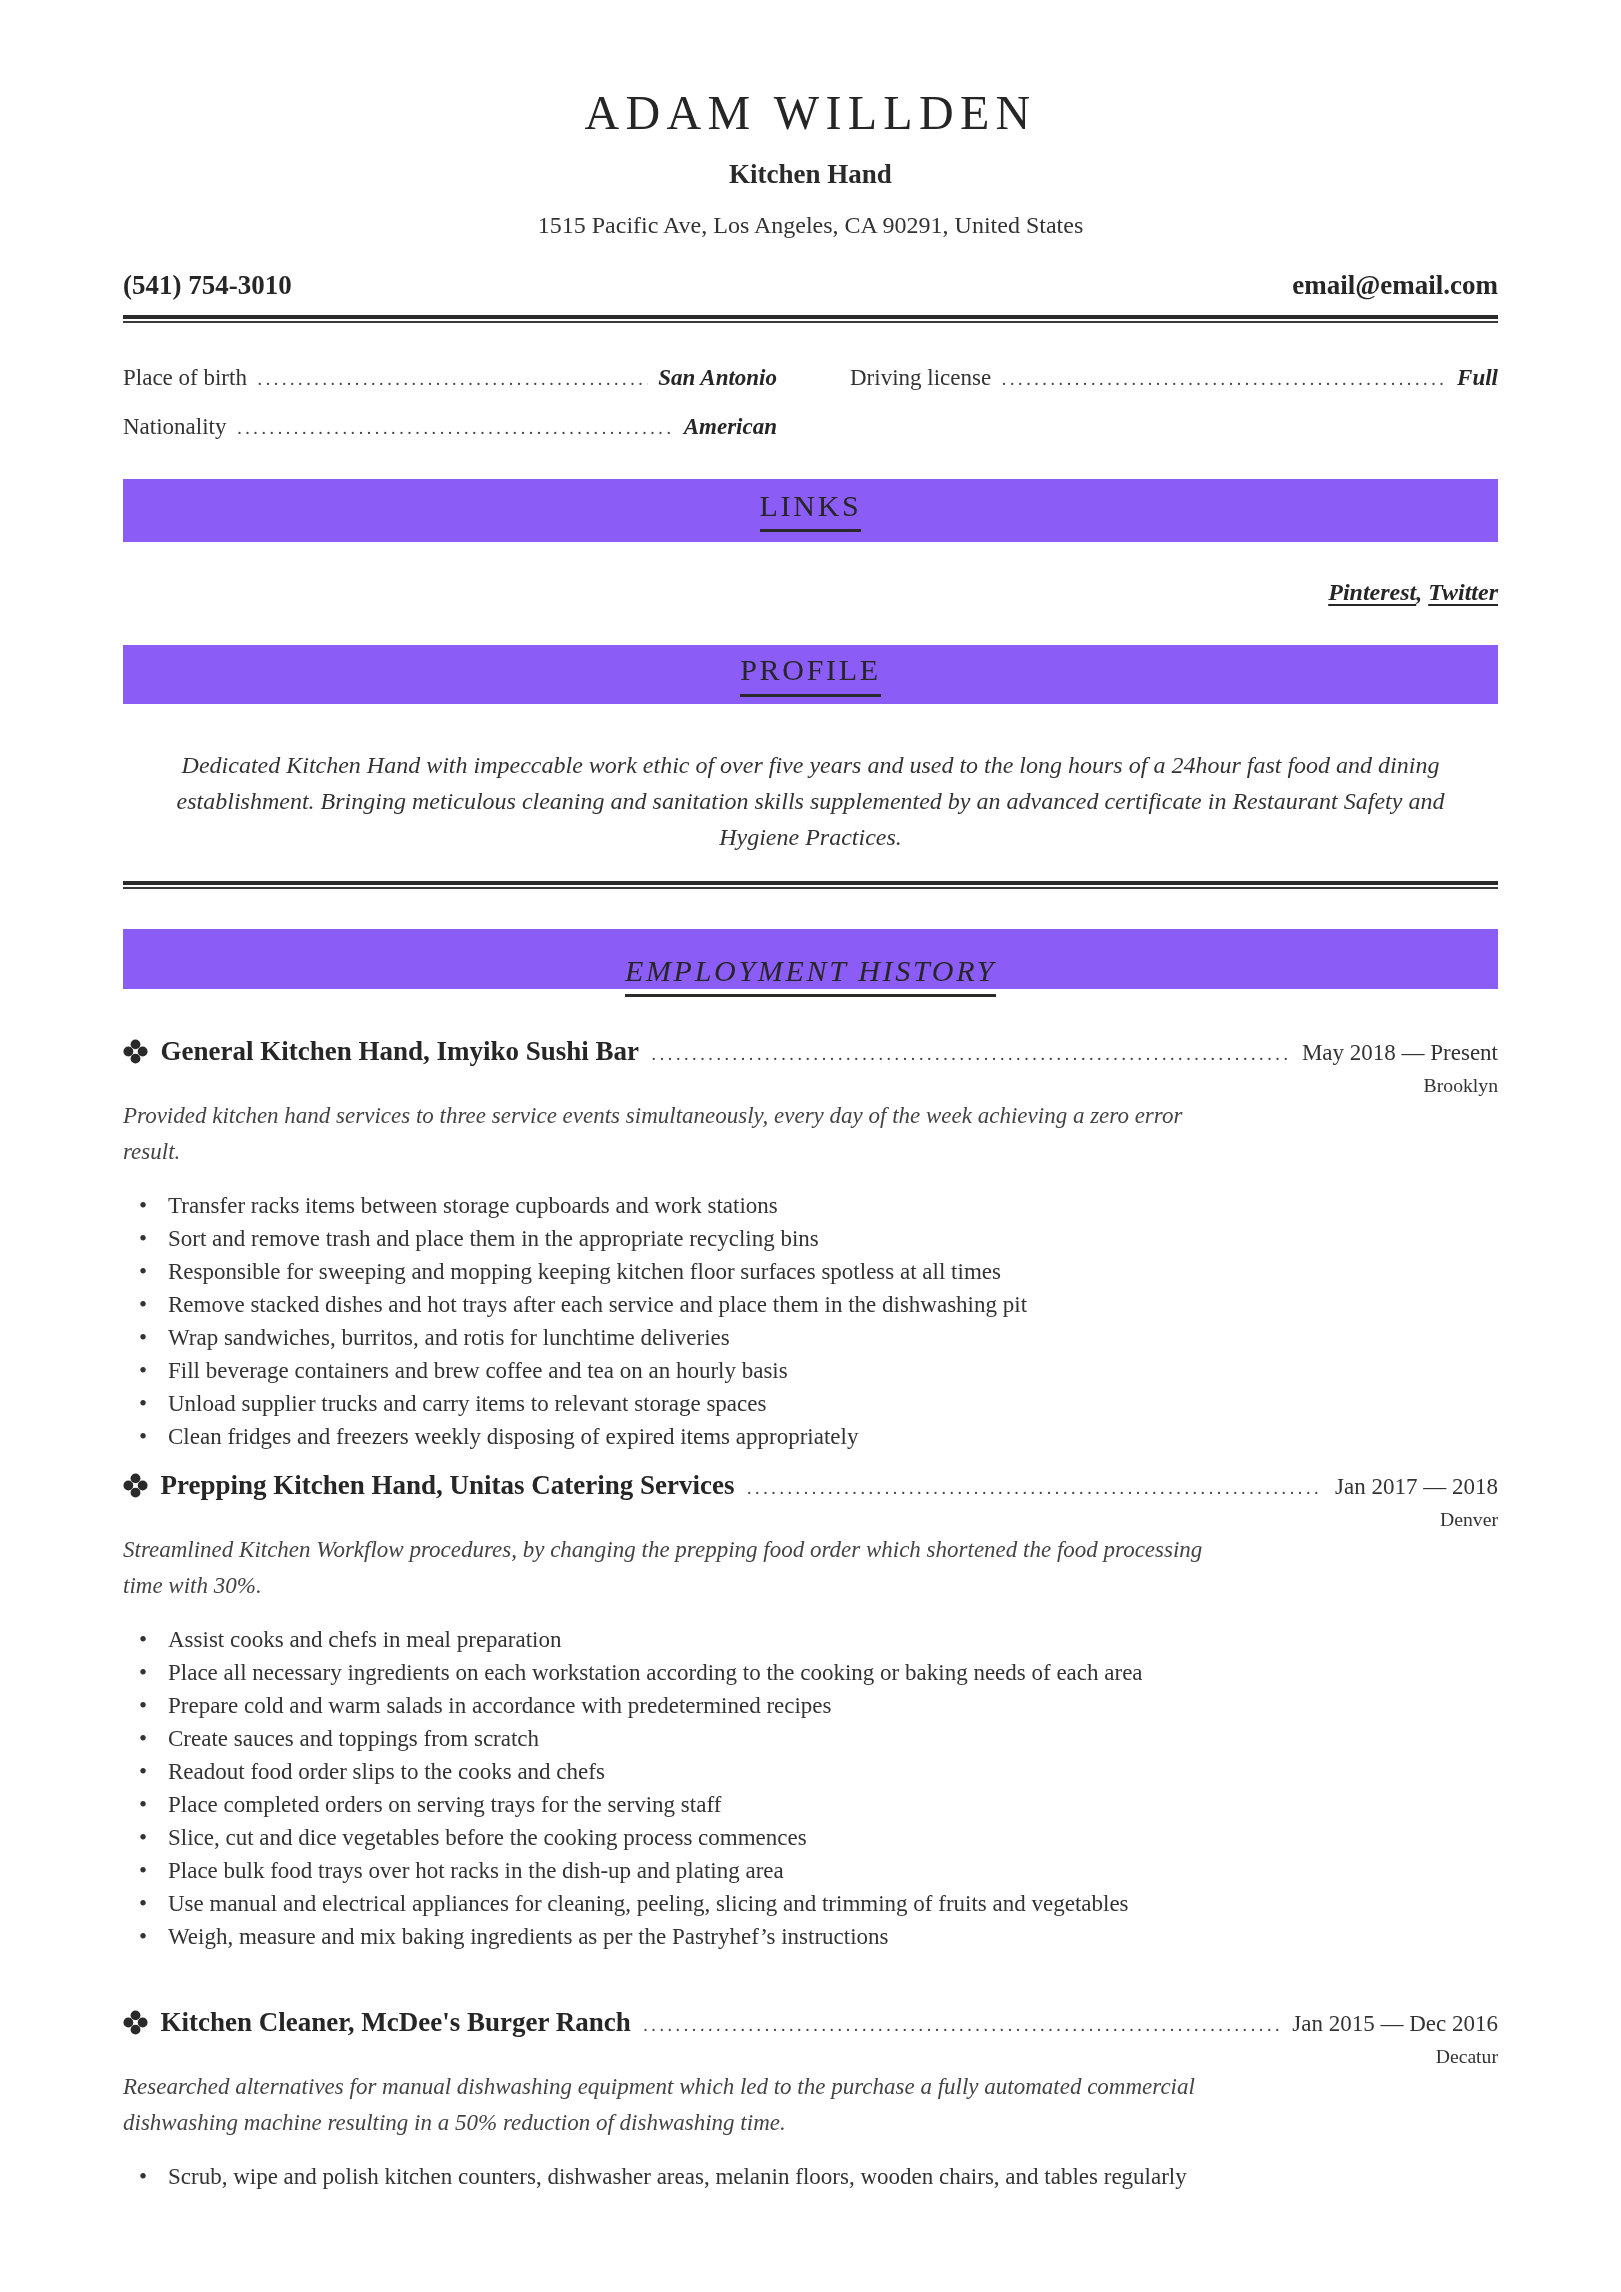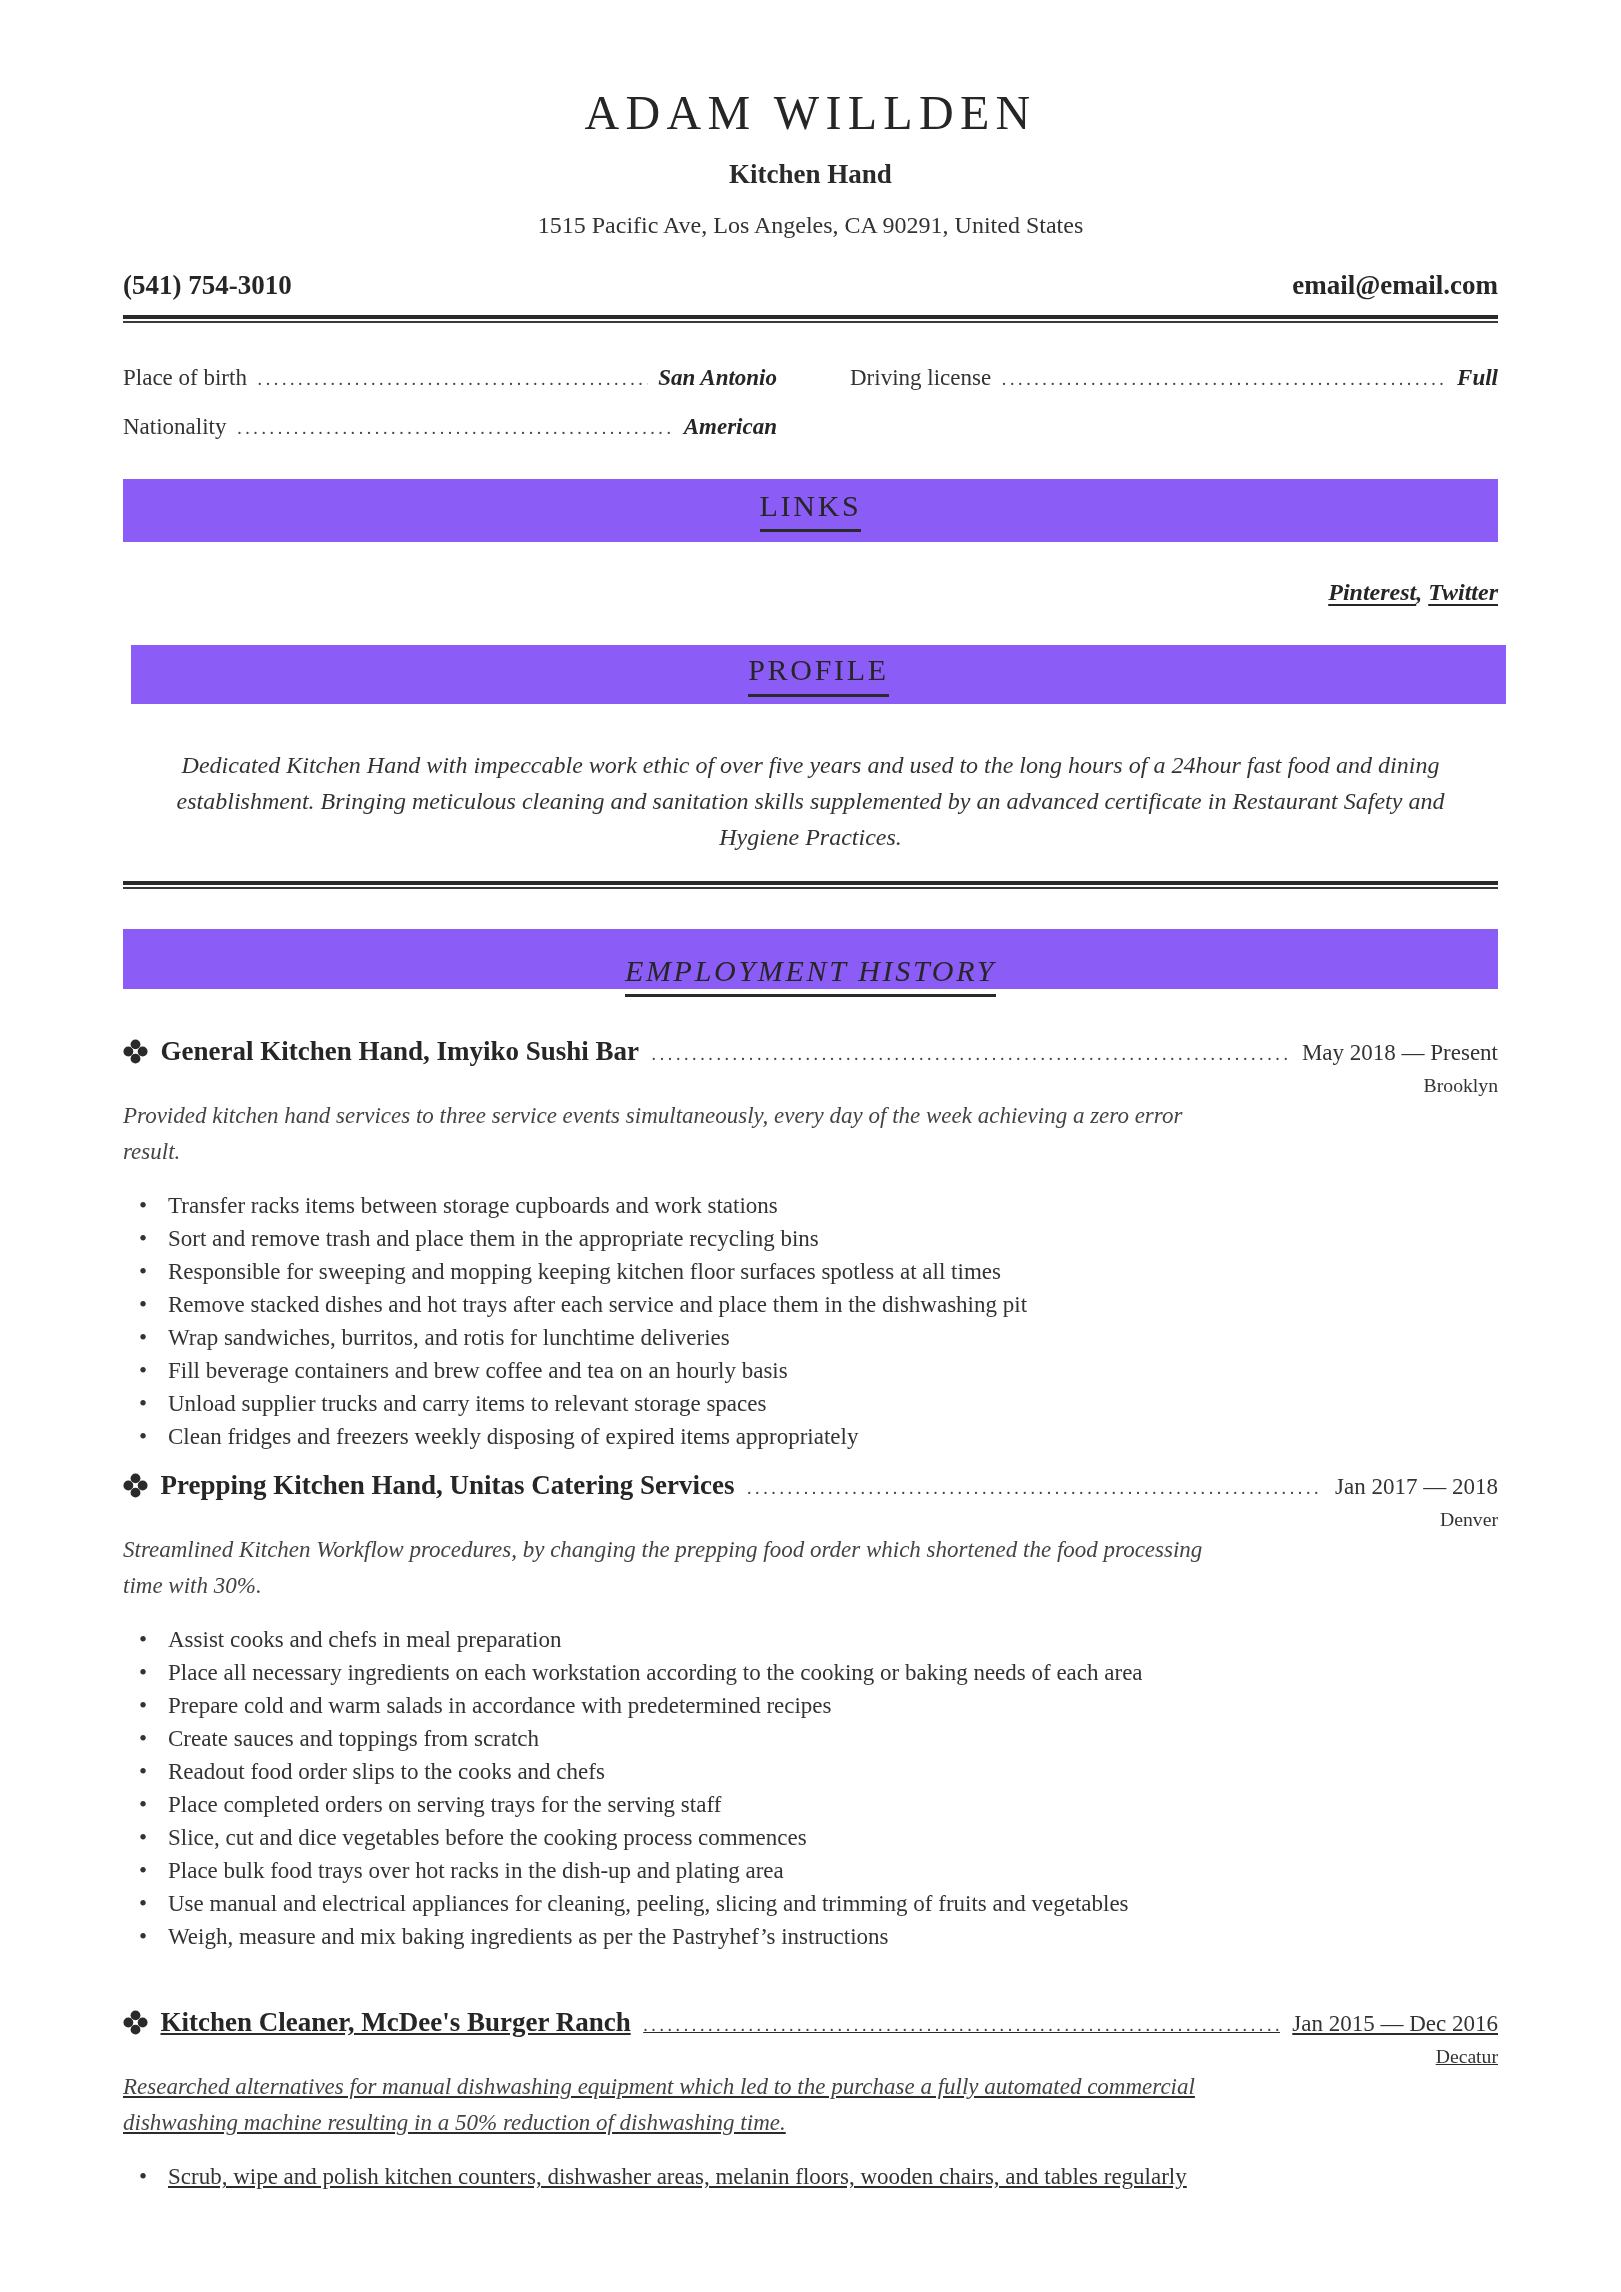--- a/index.html
+++ b/index.html
@@ -83,21 +83,21 @@
   </div>
 
   <div class="banner" style="top:479px; height:63px; padding-top:9px; box-sizing:border-box;">
     <span class="heading">LINKS</span>
   </div>
 
   <div class="links">
     <a>Pinterest</a><span>, </span><a>Twitter</a>
   </div>
 
-  <div class="banner" style="top:645px; height:59px; padding-top:7.2px; box-sizing:border-box;margin-left:8px;">
+  <div class="banner" style="top:645px; height:59px; padding-top:7.2px; box-sizing:border-box;">
     <span class="heading">PROFILE</span>
   </div>
 
   <div class="profile-text">Dedicated Kitchen Hand with impeccable work ethic of over five years and used to the long hours of a 24hour fast food and dining establishment. Bringing meticulous cleaning and sanitation skills supplemented by an advanced certificate in Restaurant Safety and Hygiene Practices.</div>
 
   <div class="double-rule" style="top:881px;">
     <div class="thick"></div>
     <div class="thin"></div>
   </div>
 
@@ -152,21 +152,21 @@
       <li>Create sauces and toppings from scratch</li>
       <li>Readout food order slips to the cooks and chefs</li>
       <li>Place completed orders on serving trays for the serving staff</li>
       <li>Slice, cut and dice vegetables before the cooking process commences</li>
       <li>Place bulk food trays over hot racks in the dish-up and plating area</li>
       <li>Use manual and electrical appliances for cleaning, peeling, slicing and trimming of fruits and vegetables</li>
       <li>Weigh, measure and mix baking ingredients as per the Pastryhef’s instructions</li>
     </ul>
   </div>
 
-  <div class="job" style="top:2006px;text-decoration:underline;">
+  <div class="job" style="top:2006px;">
     <div class="job-head">
       <svg class="job-icon" viewBox="0 0 28 28">
         <circle cx="14" cy="6" r="5.5" fill="#2a2a2a"></circle>
           <circle cx="6" cy="14" r="5.5" fill="#2a2a2a"></circle>
         <circle cx="22" cy="14" r="5.5" fill="#2a2a2a"></circle>
           <circle cx="14" cy="22" r="5.5" fill="#2a2a2a"></circle>
       </svg>
       <span class="job-title">Kitchen Cleaner, McDee's Burger Ranch</span>
       <span class="job-dots">........................................................................................................................</span>
       <span class="job-date">Jan 2015 — Dec 2016</span>

